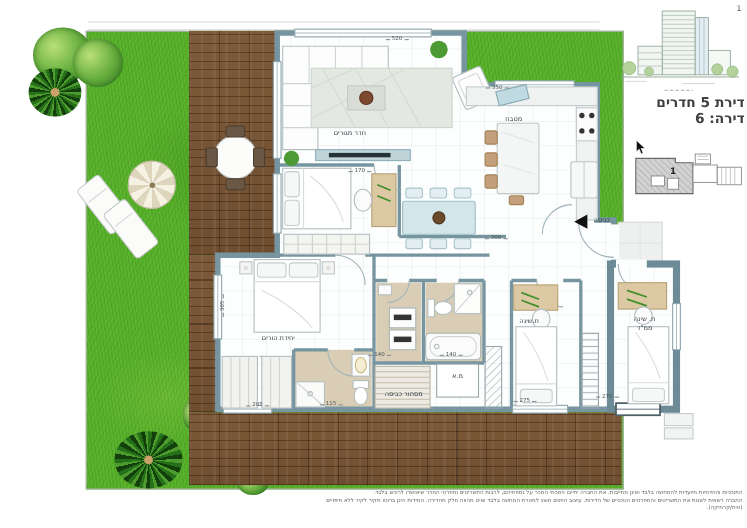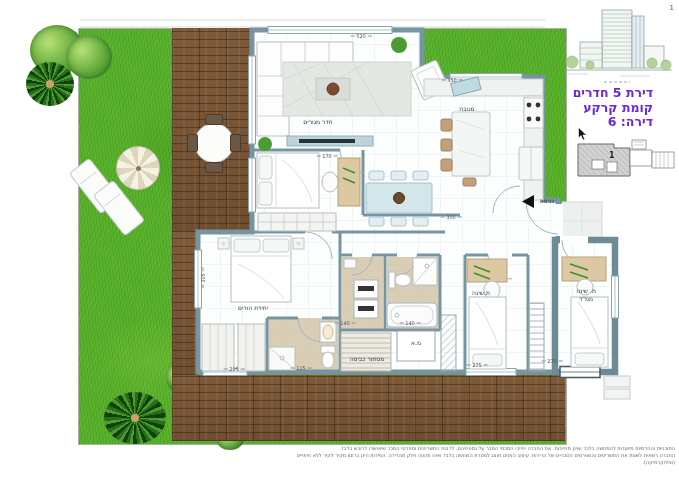--- a/index.html
+++ b/index.html
@@ -40,22 +40,22 @@
   .dtable{position:absolute;border-radius:50%;background:#fcfcfb;border:1.5px solid #bfc6c6;}
   .dchair{position:absolute;background:#6b5844;border:1px solid #4c3c2c;border-radius:2px;}
   
   .room-label{position:absolute;transform:translate(-50%,-50%);font-size:6px;color:#39444a;
         white-space:nowrap;direction:rtl;line-height:6px;}
   .dim{position:absolute;transform:translate(-50%,-50%);font-size:5px;color:#4c5356;
         display:flex;align-items:center;gap:1.5px;white-space:nowrap;line-height:5px;}
   .dim i{display:block;width:4px;height:1px;background:#8a9094;}
   .dim.v{transform:translate(-50%,-50%) rotate(-90deg);}
   
-  .titles{position:absolute;left:532px;top:86px;width:121px;text-align:right;direction:rtl;
-        color:#6d28d9;font-weight:bold;}
+  .titles{position:absolute;left:556px;top:86px;width:121px;text-align:right;direction:rtl;
+        color:#404040;font-weight:bold;}
   .titles div{font-size:12.5px;line-height:14.5px;}
   .pagenum{position:absolute;left:658px;top:4px;width:16px;text-align:right;font-size:7px;color:#555;}
   .keyplan-num{position:absolute;left:609px;top:151px;font-size:8px;font-weight:bold;color:#222;}
   .entr-arrow{position:absolute;left:521px;top:194px;}
   .disclaimer{position:absolute;right:4px;bottom:14px;width:392px;text-align:right;direction:rtl;
         font-size:5px;line-height:7px;color:#5d6b5d;}
 </style>
 </head>
 <body>
 
@@ -370,21 +370,20 @@
       <circle cx="12" cy="58" r="6"></circle>
         <circle cx="30" cy="61" r="4"></circle>
         <circle cx="92" cy="59" r="5"></circle>
         <circle cx="106" cy="61" r="5"></circle>
     </g>
     <path d="M44,78h26" stroke="#a8a8a8" stroke-dasharray="3,2" stroke-width="1"></path>
   </svg>
 
   <div class="titles">
     <div>דירת 5 חדרים</div>
-    <div>קומת קרקע</div>
     <div>דירה: 6</div>
   </div>
 
   <svg class="abs" style="left:578px;top:127px;" width="10" height="14" viewBox="0 0 10 14">
     <path d="M0.5,0.5 L0.5,11 L3.1,8.6 L4.9,13 L6.7,12.2 L4.9,8 L8.5,8 Z" fill="#111" stroke="#fff" stroke-width="0.6"></path>
   </svg>
 
   <svg class="abs" style="left:574px;top:136px;" width="104" height="48" viewBox="0 0 104 48">
     <path d="M4,8 H40 V12 H56 V40 H4 Z" fill="#d2d2d2" stroke="#666" stroke-width="1"></path>
     <path d="M4,8 H40 V12 H56 V40 H4 Z" fill="url(#kp2)"></path>

